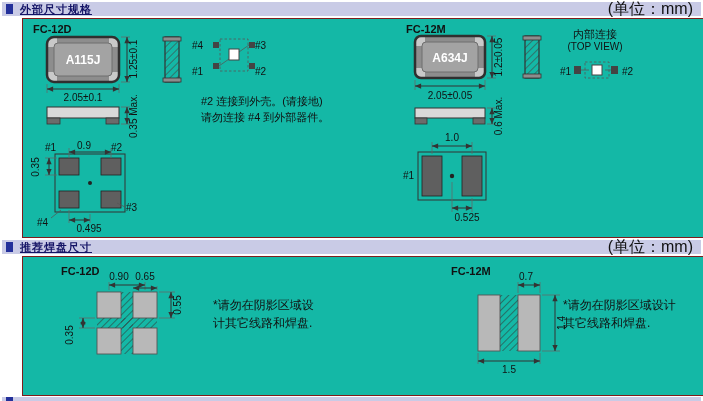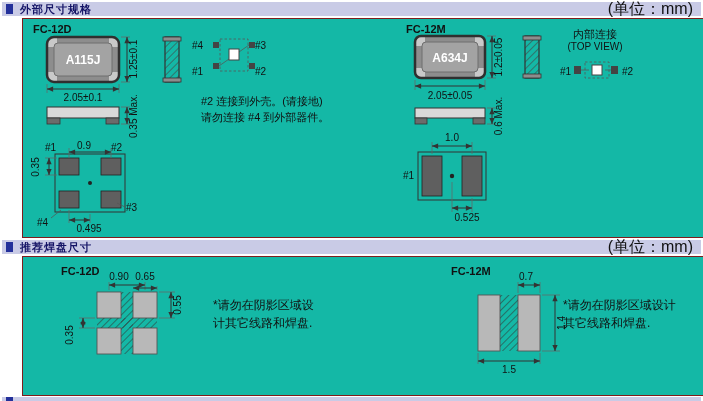--- a/index.html
+++ b/index.html
@@ -5,21 +5,21 @@
   html,body { margin:0; padding:0; }
   body {
     width:703px; height:401px; position:relative; background:#ffffff;
     font-family:"Liberation Sans","DejaVu Sans",sans-serif; overflow:hidden;
   }
   .sec-header {
     position:absolute; left:2px; width:699px; height:14px;
     background:#c9cbe6; display:flex; align-items:center;
   }
   .sec-square { width:7px; height:10px; background:#23309a; margin-left:4px; flex:0 0 auto; }
-  .sec-title { font-size:11px; font-weight:bold; color:#141466; margin-left:7px; letter-spacing:1px; white-space:nowrap; }
+  .sec-title { font-size:11px; font-weight:bold; color:#141466; margin-left:7px; letter-spacing:1px; white-space:nowrap;text-decoration:underline; }
   .sec-unit { margin-left:auto; margin-right:8px; font-size:16px; color:#111; white-space:nowrap; }
   .sec-box { position:absolute; left:22px; width:690px; background:#14b8a6; border:1px solid #7f1d1d; }
   svg { display:block; }
   svg text { font-family:"Liberation Sans","DejaVu Sans",sans-serif; fill:#111; }
   .label { font-size:11px; font-weight:bold; }
   .dim-text { font-size:10px; }
   .pin { font-size:10px; }
   .note { font-size:11px; }
   .note2 { font-size:12px; }
   .marking { font-size:12px; font-weight:bold; fill:#ffffff; }

